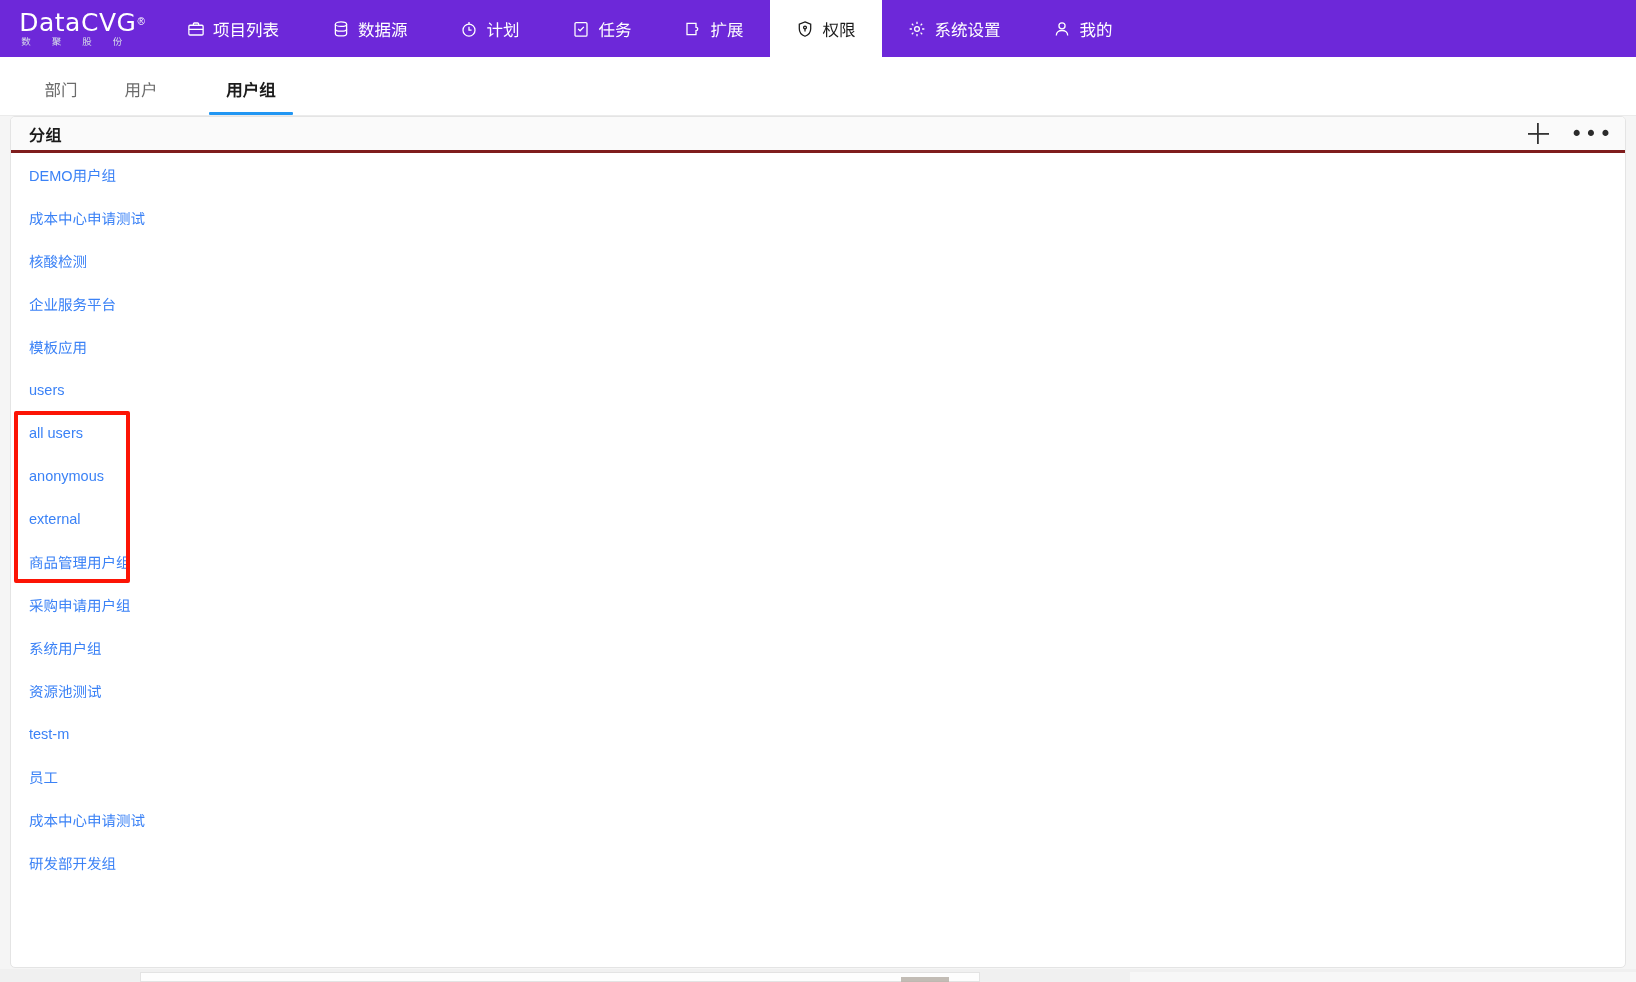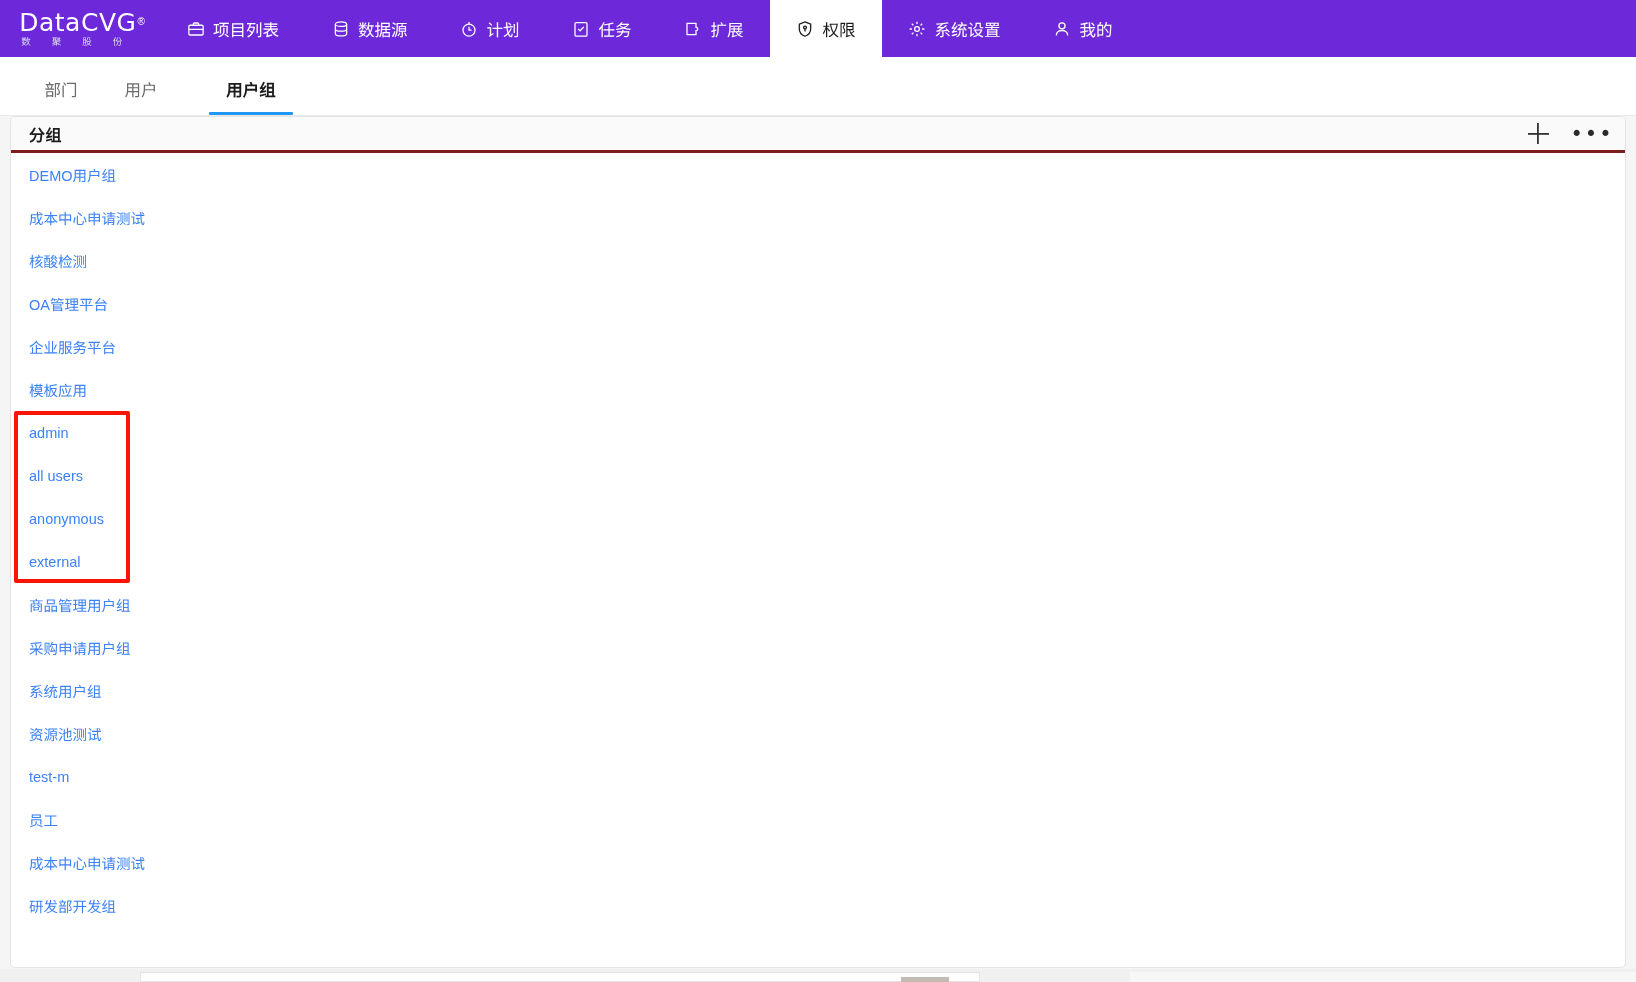--- a/index.html
+++ b/index.html
@@ -397,30 +397,27 @@
         <div class="group-item">
           <span>DEMO用户组</span>
         </div>
         <div class="group-item">
           <span>成本中心申请测试</span>
         </div>
         <div class="group-item">
           <span>核酸检测</span>
         </div>
         <div class="group-item">
-          <span>OA管理平台</span>
-        </div>
-        <div class="group-item">
           <span>企业服务平台</span>
         </div>
         <div class="group-item">
           <span>模板应用</span>
         </div>
         <div class="group-item">
-          <span>admin</span>
+          <span>users</span>
         </div>
         <div class="group-item">
           <span>all users</span>
         </div>
         <div class="group-item">
           <span>anonymous</span>
         </div>
         <div class="group-item">
           <span>external</span>
         </div>

